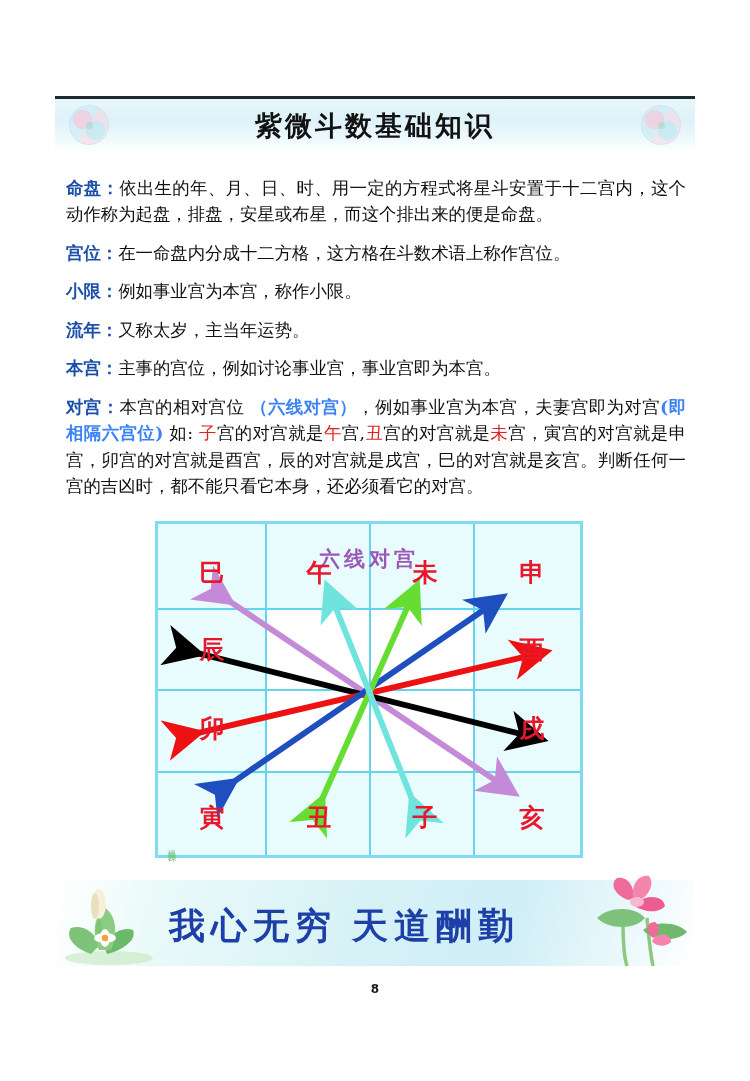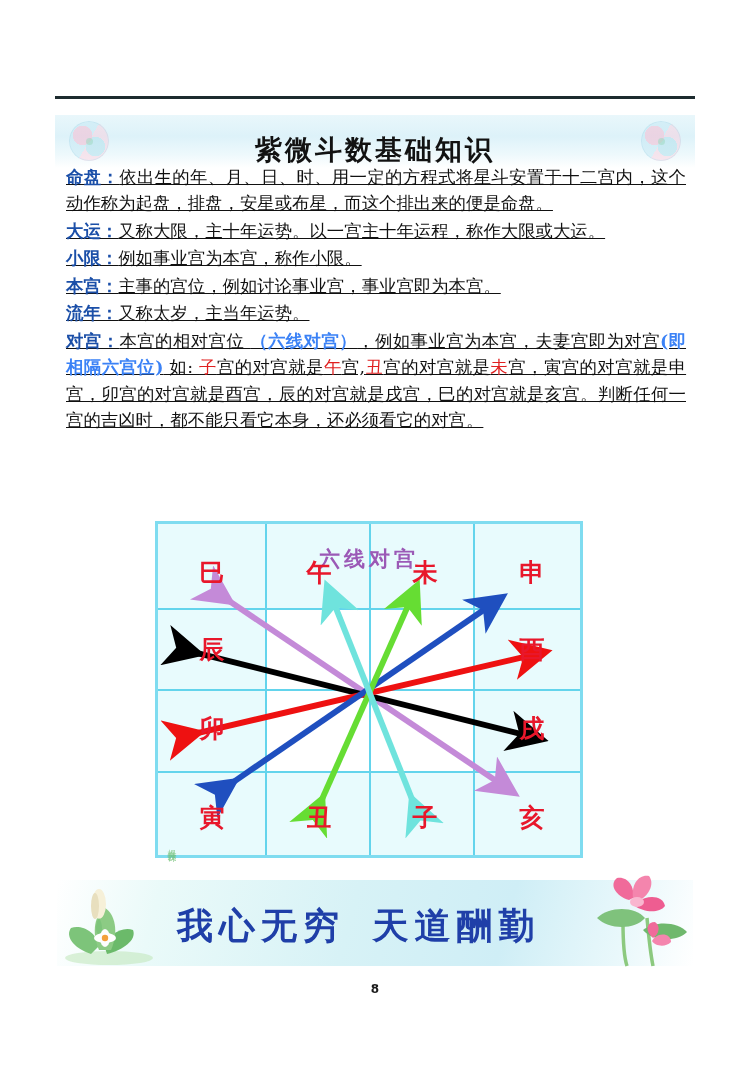--- a/index.html
+++ b/index.html
@@ -10,21 +10,21 @@
     position:relative;overflow:hidden;
   }
   .page{position:absolute;inset:0;background:#fff;}
 
   
   .header-wrap{position:absolute;left:55px;top:96px;width:640px;}
   .header-rule{height:3px;background:#1d2b2e;width:100%;}
   .header-band{
     position:relative;height:53px;width:100%;
     background:linear-gradient(180deg,#e9f7fb 0%,#ddf2f9 40%,#eef9fc 75%,#ffffff 100%);
-    display:flex;align-items:flex-end;justify-content:center;margin-top:16px;
+    display:flex;align-items:center;justify-content:center;
   }
   .title-text{
     font-family:"DejaVu Serif","Liberation Serif",serif;
     font-size:27px;font-weight:700;color:#121212;
     letter-spacing:3px;
   }
   .emblem{
     position:absolute;top:6px;width:40px;height:40px;border-radius:50%;
     background:
       radial-gradient(circle at 34% 36%, rgba(255,176,200,.75) 0 26%, rgba(255,176,200,0) 27%),
@@ -40,21 +40,21 @@
     border-radius:50%;background:rgba(120,200,160,.6);
   }
 
   
   .content{
     position:absolute;left:66px;top:163px;width:620px;
     font-family:"DejaVu Serif","Liberation Serif",serif;
     font-size:17.4px;line-height:1.52;color:#111;
     text-align:justify;
   }
-  .para{margin:1px 0 1px 0;text-decoration:underline;}
+  .para{margin:12px 0 1px 0;}
   .term{color:#1b4fa8;font-weight:700;}
   .red{color:#e02020;}
   .redb{color:#3b82f6;font-weight:700;}
 
   
   .diagram{
     position:absolute;left:155px;top:521px;width:428px;height:337px;
     background:#e8fbfd;
     border:3px solid #7fdcf0;
     box-sizing:border-box;
@@ -86,22 +86,22 @@
     writing-mode:vertical-rl;letter-spacing:1px;
   }
   .arrows{position:absolute;inset:0;}
 
   
   .banner{
     position:absolute;left:57px;top:880px;width:636px;height:86px;
     background:linear-gradient(105deg,#ffffff 0%,#eafaf9 16%,#d7f2f6 46%,#cfeef6 70%,#e9f8fb 88%,#ffffff 100%);
   }
   .banner-text{
-    position:absolute;left:120px;top:22px;
-    font-family:Liberation Mono, monospace;
+    position:absolute;left:112px;top:22px;
+    font-family:Liberation Serif, serif;
     font-size:36px;font-weight:700;color:#1f3fa8;letter-spacing:6px;
     white-space:nowrap;
   }
   .lotus{position:absolute;}
   .lotus.left{left:4px;top:4px;width:96px;height:82px;}
   .lotus.right{right:0px;top:-8px;width:110px;height:96px;}
 
   .pagenum{
     position:absolute;left:0;right:0;top:982px;text-align:center;
     font-family:"DejaVu Sans","Liberation Sans",sans-serif;
@@ -119,28 +119,28 @@
       <span class="emblem left"></span>
       <span class="title-text">紫微斗数基础知识</span>
       <span class="emblem right"></span>
     </div>
   </div>
 
   <div class="content">
 
     <p class="para"><span class="term">命盘：</span><span>依出生的年、月、日、时、用一定的方程式将星斗安置于十二宫内，这个动作称为起盘，排盘，安星或布星，而这个排出来的便是命盘。</span></p>
 
-
-    <p class="para"><span class="term">大运：</span><span>又称大限，主十年运势。以一宫主十年运程，称作大限或大运。</span></p>
+    <p class="para"><span class="term">宫位：</span><span>在一命盘内分成十二方格，这方格在斗数术语上称作宫位。</span></p>
+
 
     <p class="para"><span class="term">小限：</span><span>例如事业宫为本宫，称作小限。</span></p>
 
+    <p class="para"><span class="term">流年：</span><span>又称太岁，主当年运势。</span></p>
+
     <p class="para"><span class="term">本宫：</span><span>主事的宫位，例如讨论事业宫，事业宫即为本宫。</span></p>
-
-    <p class="para"><span class="term">流年：</span><span>又称太岁，主当年运势。</span></p>
 
     <p class="para"><span class="term">对宫：</span><span>本宫的相对宫位 </span><span class="redb">（六线对宫）</span><span>，例如事业宫为本宫，夫妻宫即为对宫</span><span class="redb">(即相隔六宫位)</span><span> 如: </span><span class="red">子</span><span>宫的对宫就是</span><span class="red">午</span><span>宫,</span><span class="red">丑</span><span>宫的对宫就是</span><span class="red">未</span><span>宫，寅宫的对宫就是申宫，卯宫的对宫就是酉宫，辰的对宫就是戌宫，巳的对宫就是亥宫。判断任何一宫的吉凶时，都不能只看它本身，还必须看它的对宫。</span></p>
 
   </div>
 
   <div class="diagram">
 
     <div class="inner-white"></div>
 
     <div class="gridlines">

